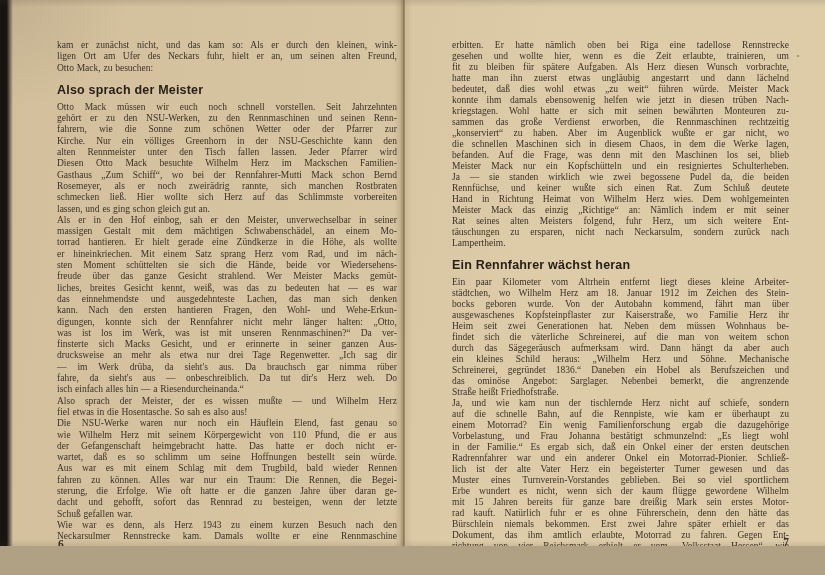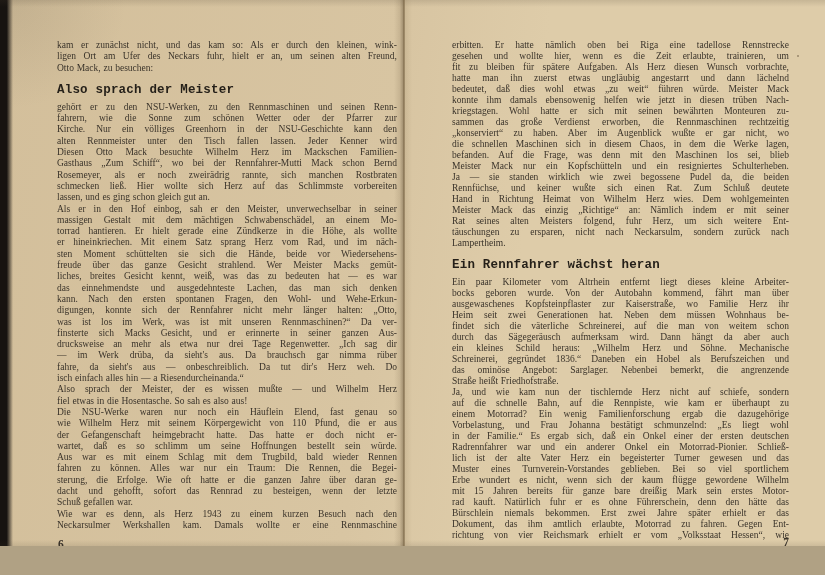--- a/index.html
+++ b/index.html
@@ -40,21 +40,21 @@
   .page.left{left:57px;width:340px;}
   .page.right{left:452px;width:337px;}
   .page.left .line{line-height:11.3px;}
   .page.right .line{line-height:11.0px;}
   .line{
     text-align:justify;text-align-last:justify;
     word-spacing:.4px;
   }
   .line.last{text-align-last:left;}
   .heading{
-    font-family:Liberation Mono, monospace;
+    font-family:Liberation Sans, sans-serif;
     font-weight:bold;font-size:12.5px;line-height:14px;
     color:var(--heading_ink);letter-spacing:.2px;
     margin:9px 0 5px 0;
   }
   .pagenum{
     position:absolute;font-family:"Liberation Serif","DejaVu Serif",serif;
     font-weight:bold;font-size:11.5px;color:var(--ink);
   }
   .pagenum.left{left:58px;top:538px;}
   .pagenum.right{left:452px;width:337px;text-align:right;top:536px;}
@@ -71,42 +71,43 @@
   <div class="gutter"></div>
 
   <div class="page left">
       <div class="para">
         <div class="line">kam er zunächst nicht, und das kam so: Als er durch den kleinen, wink-</div>
         <div class="line">ligen Ort am Ufer des Neckars fuhr, hielt er an, um seinen alten Freund,</div>
         <div class="line last">Otto Mack, zu besuchen:</div>
       </div>
       <div class="heading">Also sprach der Meister</div>
       <div class="para">
+        <div class="line">Otto Mack müssen wir euch noch schnell vorstellen. Seit Jahrzehnten</div>
         <div class="line">gehört er zu den NSU-Werken, zu den Rennmaschinen und seinen Renn-</div>
         <div class="line">fahrern, wie die Sonne zum schönen Wetter oder der Pfarrer zur</div>
         <div class="line">Kirche. Nur ein völliges Greenhorn in der NSU-Geschichte kann den</div>
-        <div class="line">alten Rennmeister unter den Tisch fallen lassen. Jeder Kenner wird</div>
+        <div class="line">alten Rennmeister unter den Tisch fallen lassen. Jeder Pfarrer wird</div>
       </div>
       <div class="para">
         <div class="line">Diesen Otto Mack besuchte Wilhelm Herz im Mackschen Familien-</div>
         <div class="line">Gasthaus „Zum Schiff“, wo bei der Rennfahrer-Mutti Mack schon Bernd</div>
         <div class="line">Rosemeyer, als er noch zweirädrig rannte, sich manchen Rostbraten</div>
         <div class="line">schmecken ließ. Hier wollte sich Herz auf das Schlimmste vorbereiten</div>
         <div class="line last">lassen, und es ging schon gleich gut an.</div>
       </div>
       <div class="para">
         <div class="line">Als er in den Hof einbog, sah er den Meister, unverwechselbar in seiner</div>
         <div class="line">massigen Gestalt mit dem mächtigen Schwabenschädel, an einem Mo-</div>
         <div class="line">torrad hantieren. Er hielt gerade eine Zündkerze in die Höhe, als wollte</div>
         <div class="line">er hineinkriechen. Mit einem Satz sprang Herz vom Rad, und im näch-</div>
         <div class="line">sten Moment schüttelten sie sich die Hände, beide vor Wiedersehens-</div>
         <div class="line">freude über das ganze Gesicht strahlend. Wer Meister Macks gemüt-</div>
         <div class="line">liches, breites Gesicht kennt, weiß, was das zu bedeuten hat — es war</div>
         <div class="line">das einnehmendste und ausgedehnteste Lachen, das man sich denken</div>
-        <div class="line">kann. Nach den ersten spontanen Fragen, den Wohl- und Wehe-Erkun-</div>
+        <div class="line">kann. Nach den ersten hantieren Fragen, den Wohl- und Wehe-Erkun-</div>
         <div class="line">digungen, konnte sich der Rennfahrer nicht mehr länger halten: „Otto,</div>
         <div class="line">was ist los im Werk, was ist mit unseren Rennmaschinen?“ Da ver-</div>
         <div class="line">finsterte sich Macks Gesicht, und er erinnerte in seiner ganzen Aus-</div>
         <div class="line">drucksweise an mehr als etwa nur drei Tage Regenwetter. „Ich sag dir</div>
         <div class="line">— im Werk drüba, da sieht's aus. Da brauchsch gar nimma rüber</div>
         <div class="line">fahre, da sieht's aus — onbeschreiblich. Da tut dir's Herz weh. Do</div>
         <div class="line last">isch einfach alles hin — a Riesendurcheinanda.“</div>
       </div>
       <div class="para">
         <div class="line">Also sprach der Meister, der es wissen mußte — und Wilhelm Herz</div>
@@ -118,21 +119,21 @@
         <div class="line">der Gefangenschaft heimgebracht hatte. Das hatte er doch nicht er-</div>
         <div class="line">wartet, daß es so schlimm um seine Hoffnungen bestellt sein würde.</div>
         <div class="line">Aus war es mit einem Schlag mit dem Trugbild, bald wieder Rennen</div>
         <div class="line">fahren zu können. Alles war nur ein Traum: Die Rennen, die Begei-</div>
         <div class="line">sterung, die Erfolge. Wie oft hatte er die ganzen Jahre über daran ge-</div>
         <div class="line">dacht und gehofft, sofort das Rennrad zu besteigen, wenn der letzte</div>
         <div class="line last">Schuß gefallen war.</div>
       </div>
       <div class="para">
         <div class="line">Wie war es denn, als Herz 1943 zu einem kurzen Besuch nach den</div>
-        <div class="line">Neckarsulmer Werkshallen kam. Damals wollte er eine Rennmaschine</div>
+        <div class="line">Neckarsulmer Rennstrecke kam. Damals wollte er eine Rennmaschine</div>
       </div>
     </div>
   <div class="page right">
       <div class="para">
         <div class="line">erbitten. Er hatte nämlich oben bei Riga eine tadellose Rennstrecke</div>
         <div class="line">gesehen und wollte hier, wenn es die Zeit erlaubte, trainieren, um</div>
         <div class="line">fit zu bleiben für spätere Aufgaben. Als Herz diesen Wunsch vorbrachte,</div>
         <div class="line">hatte man ihn zuerst etwas ungläubig angestarrt und dann lächelnd</div>
         <div class="line">bedeutet, daß dies wohl etwas „zu weit“ führen würde. Meister Mack</div>
         <div class="line">konnte ihm damals ebensowenig helfen wie jetzt in diesen trüben Nach-</div>
@@ -146,20 +147,21 @@
         <div class="line">Rennfüchse, und keiner wußte sich einen Rat. Zum Schluß deutete</div>
         <div class="line">Hand in Richtung Heimat von Wilhelm Herz wies. Dem wohlgemeinten</div>
         <div class="line">Meister Mack das einzig „Richtige“ an: Nämlich indem er mit seiner</div>
         <div class="line">Rat seines alten Meisters folgend, fuhr Herz, um sich weitere Ent-</div>
         <div class="line">täuschungen zu ersparen, nicht nach Neckarsulm, sondern zurück nach</div>
         <div class="line last">Lampertheim.</div>
       </div>
       <div class="heading">Ein Rennfahrer wächst heran</div>
       <div class="para">
         <div class="line">Ein paar Kilometer vom Altrhein entfernt liegt dieses kleine Arbeiter-</div>
+        <div class="line">städtchen, wo Wilhelm Herz am 18. Januar 1912 im Zeichen des Stein-</div>
         <div class="line">bocks geboren wurde. Von der Autobahn kommend, fährt man über</div>
         <div class="line">ausgewaschenes Kopfsteinpflaster zur Kaiserstraße, wo Familie Herz ihr</div>
         <div class="line">Heim seit zwei Generationen hat. Neben dem müssen Wohnhaus be-</div>
         <div class="line">findet sich die väterliche Schreinerei, auf die man von weitem schon</div>
         <div class="line">durch das Sägegeräusch aufmerksam wird. Dann hängt da aber auch</div>
         <div class="line">ein kleines Schild heraus: „Wilhelm Herz und Söhne. Mechanische</div>
         <div class="line">Schreinerei, gegründet 1836.“ Daneben ein Hobel als Berufszeichen und</div>
         <div class="line">das ominöse Angebot: Sarglager. Nebenbei bemerkt, die angrenzende</div>
         <div class="line last">Straße heißt Friedhofstraße.</div>
       </div>

